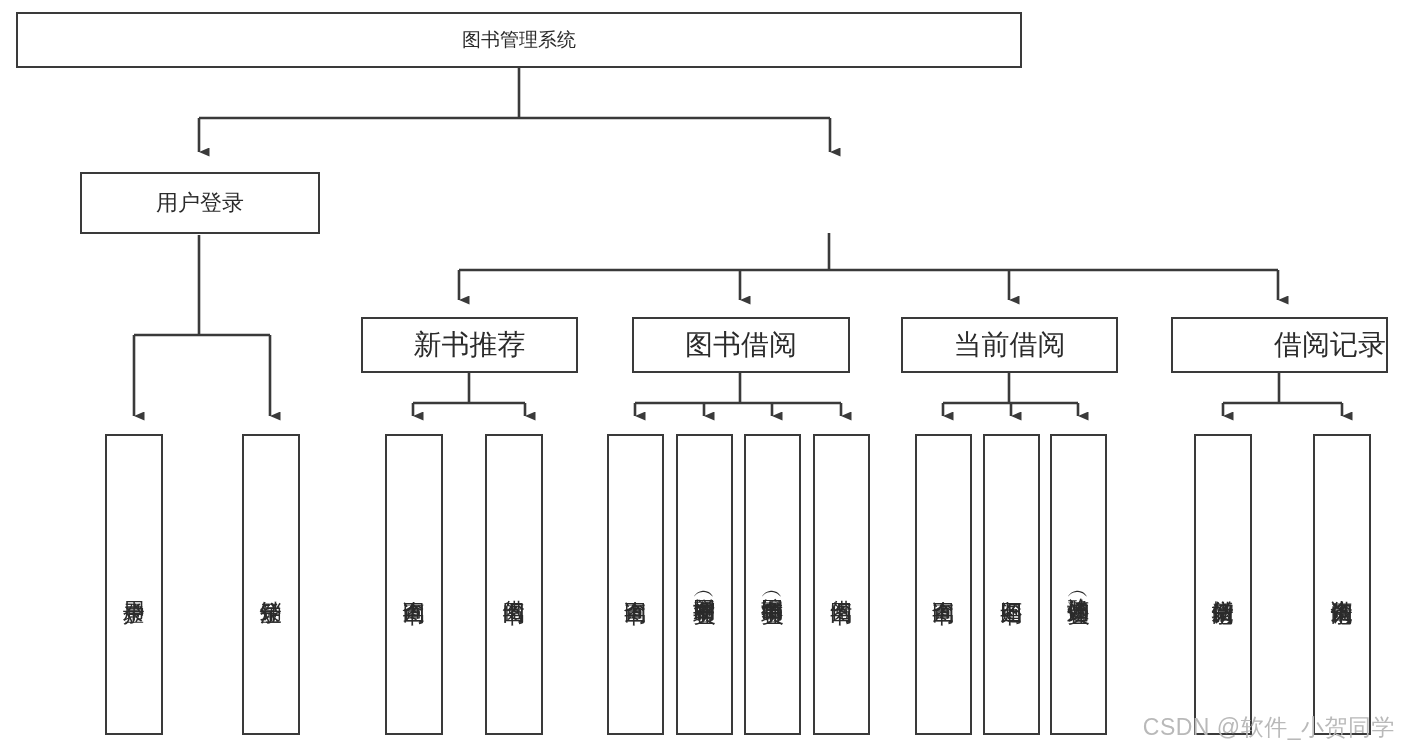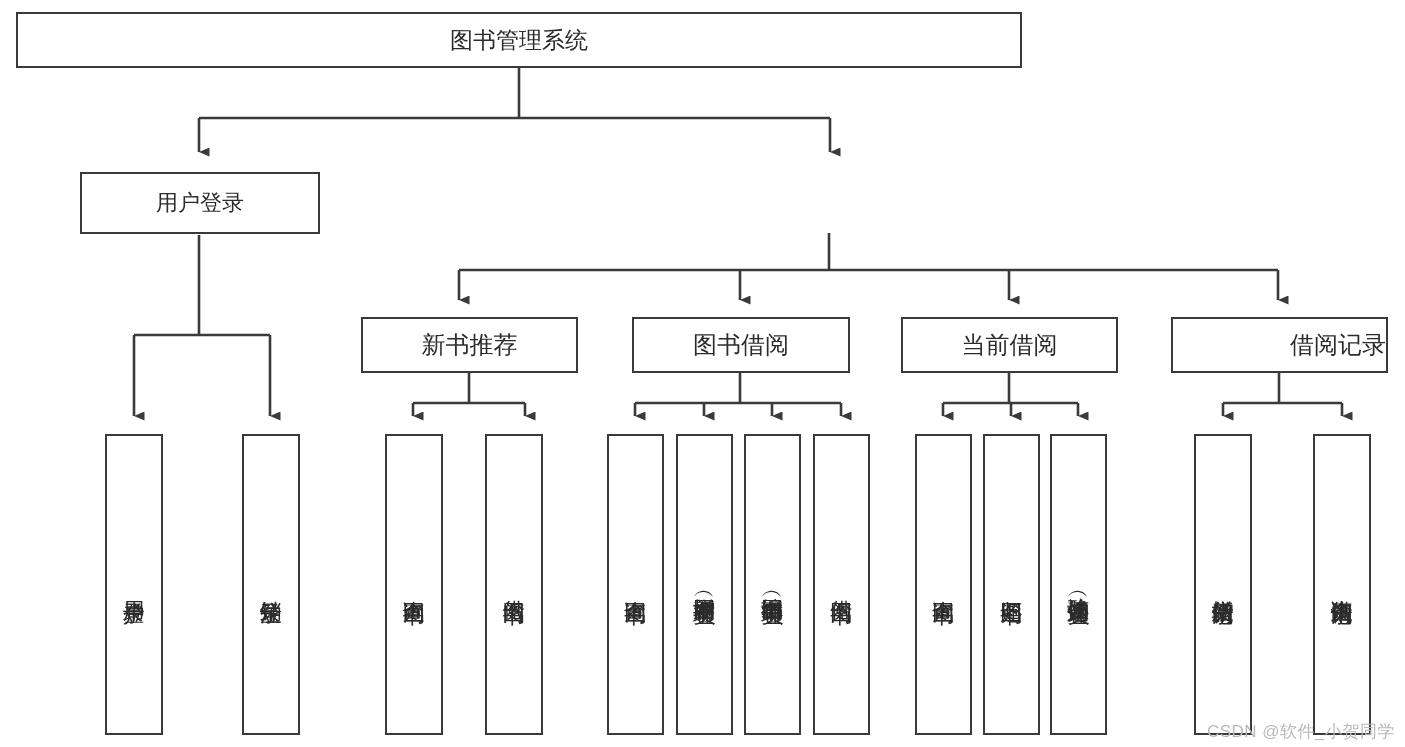--- a/index.html
+++ b/index.html
@@ -29,27 +29,27 @@
     box-sizing: border-box;
     border: 2.2px solid #3a3a3a;
     background: #ffffff;
     display: flex;
     align-items: center;
     justify-content: center;
     color: #2b2b2b;
     z-index: 2;
   }
   .node.root {
-    font-size: 23px;
+    font-size: 19px;
   }
   .node.lvl1 {
     font-size: 22px;
   }
   .node.lvl2 {
-    font-size: 24px;
+    font-size: 28px;
   }
   .node.leaf {
     font-size: 22px;
     writing-mode: vertical-rl;
     text-orientation: upright;
     line-height: 1.16;
     letter-spacing: 1px;
     padding: 6px 0;
   }
   .node .label {
@@ -58,21 +58,21 @@
     white-space: pre-wrap;
   }
   .node.leaf .label {
     writing-mode: vertical-rl;
     text-orientation: upright;
   }
   #watermark {
     position: absolute;
     right: 10px;
     bottom: 4px;
-    font-size: 17px;
+    font-size: 23px;
     color: #b9b9b9;
     z-index: 5;
     white-space: nowrap;
     letter-spacing: 0.5px;
   }
 </style>
 </head>
 <body>
 
 <div id="canvas">

